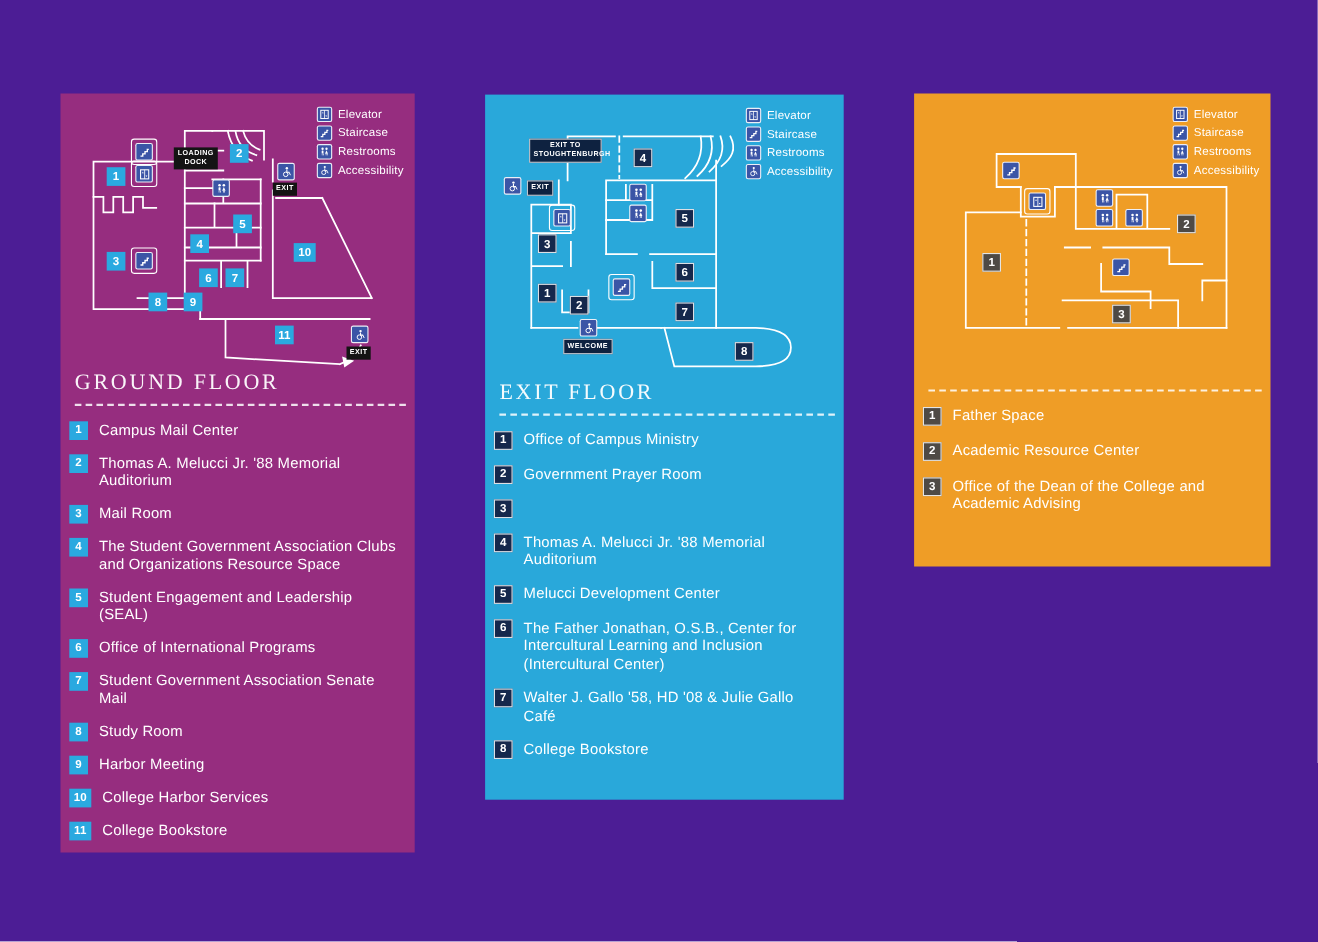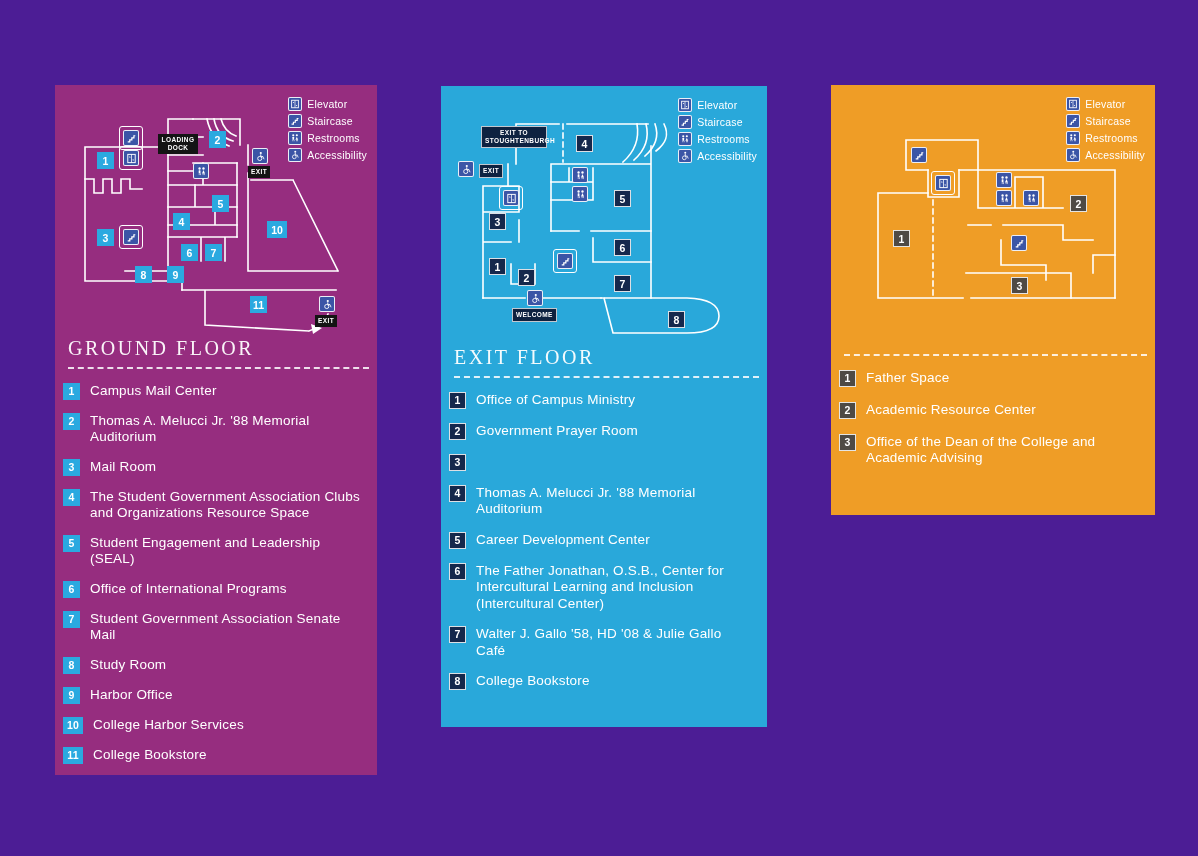--- a/index.html
+++ b/index.html
@@ -242,21 +242,21 @@
       <li class="item">
           <span class="marker num">7</span>
           <span>Student Government Association Senate Mail</span>
         </li>
       <li class="item">
           <span class="marker num">8</span>
           <span>Study Room</span>
         </li>
       <li class="item">
           <span class="marker num">9</span>
-          <span>Harbor Office</span>
+          <span>Harbor Meeting</span>
         </li>
       <li class="item">
           <span class="marker num wide">10</span>
           <span>College Harbor Services</span>
         </li>
       <li class="item">
           <span class="marker num wide">11</span>
           <span>College Bookstore</span>
         </li>
     </ul>
@@ -385,21 +385,21 @@
         </li>
       <li class="item">
           <span class="marker num">3</span>
         </li>
       <li class="item">
           <span class="marker num">4</span>
           <span>Thomas A. Melucci Jr. '88 Memorial Auditorium</span>
         </li>
       <li class="item">
           <span class="marker num">5</span>
-          <span>Career Development Center</span>
+          <span>Melucci Development Center</span>
         </li>
       <li class="item">
           <span class="marker num">6</span>
           <span>The Father Jonathan, O.S.B., Center for Intercultural Learning and Inclusion (Intercultural Center)</span>
         </li>
       <li class="item">
           <span class="marker num">7</span>
           <span>Walter J. Gallo '58, HD '08 &amp; Julie Gallo Café</span>
         </li>
       <li class="item">

